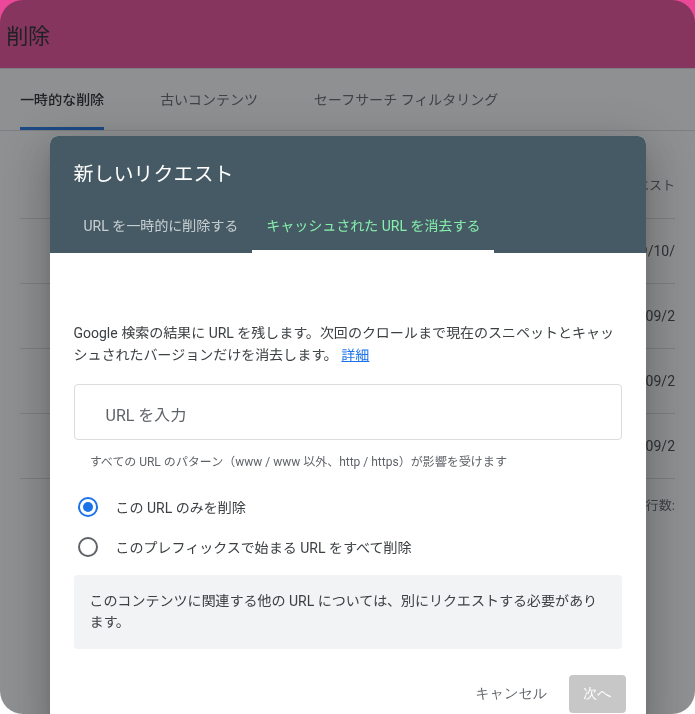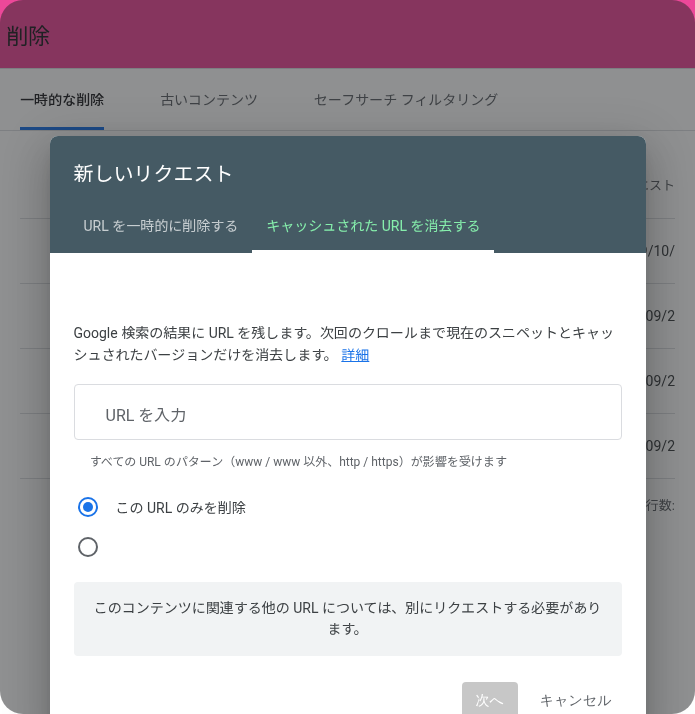--- a/index.html
+++ b/index.html
@@ -163,22 +163,21 @@
       font-size: 14px;
       color: #3c4043;
     }
     .note-box {
       background: #f1f3f4;
       border-radius: 4px;
       padding: 16px;
       font-size: 14px;
       line-height: 1.5;
       color: #3c4043;
-      margin-top: 15px;
-      text-align: center;
+      margin-top: 8px;
     }
     .modal-footer {
       display: flex;
       justify-content: flex-end;
       gap: 8px;
       padding: 8px 20px 20px 20px;
     }
     .btn {
       padding: 10px 14px;
       font-size: 14px;
@@ -274,22 +273,23 @@
         <input class="url-input" type="text" style="">
       </div>
       <div class="hint">すべての URL のパターン（www / www 以外、http / https）が影響を受けます</div>
 
       <div class="radio-row">
         <span class="radio checked"></span>
         <span class="radio-label">この URL のみを削除</span>
       </div>
       <div class="radio-row">
         <span class="radio"></span>
+        <span class="radio-label">このプレフィックスで始まる URL をすべて削除</span>
       </div>
 
       <div class="note-box">このコンテンツに関連する他の URL については、別にリクエストする必要があります。</div>
     </div>
     <div class="modal-footer">
+      <button class="btn btn-text">キャンセル</button>
       <button class="btn btn-primary">次へ</button>
-      <button class="btn btn-text">キャンセル</button>
     </div>
   </div>
 </div>
 
 </body></html>

